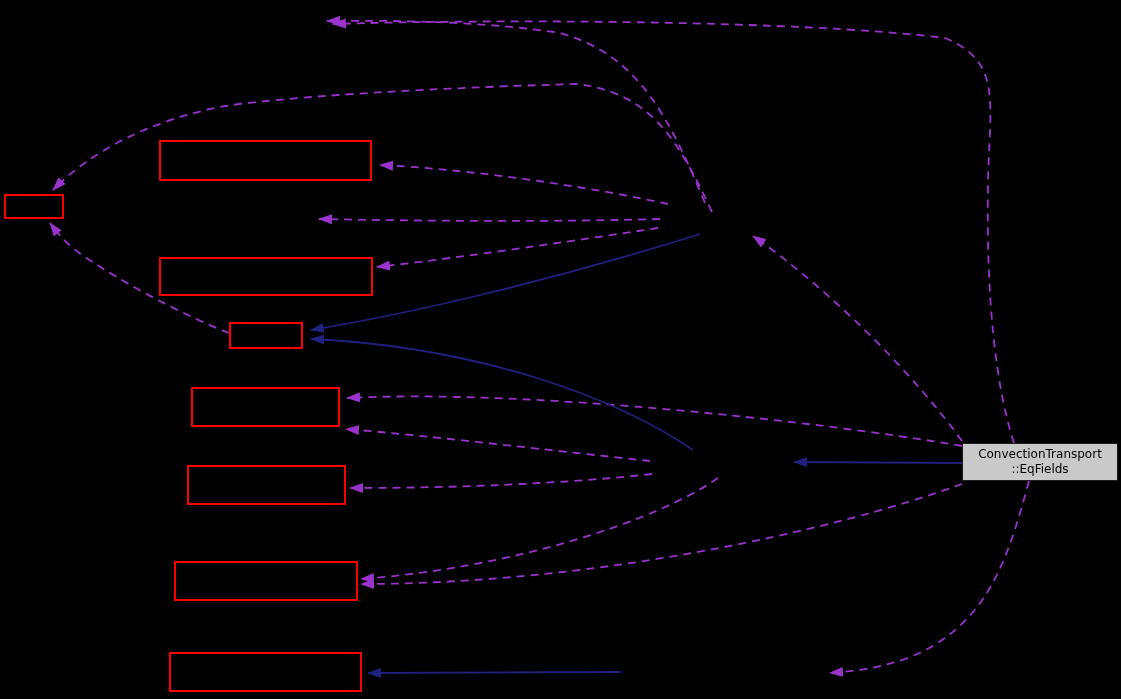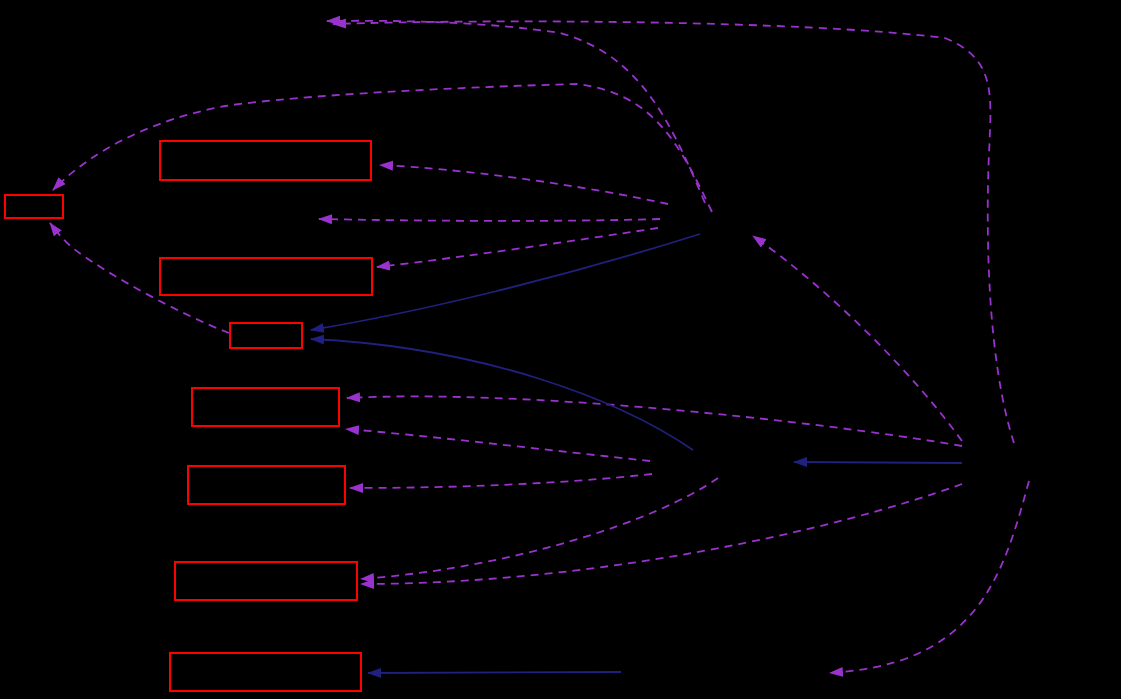--- a/index.html
+++ b/index.html
@@ -76,14 +76,18 @@
   <div class="cbox" style="left:187px;top:465px;width:159px;height:40px;"></div>
   <div class="cbox" style="left:174px;top:561px;width:184px;height:40px;"></div>
   <div class="cbox" style="left:169px;top:652px;width:193px;height:40px;"></div>
 
   <div class="hnode" style="left:232px;top:8px;width:92px;height:26px;"></div>
   <div class="hnode" style="left:242px;top:207px;width:74px;height:24px;"></div>
   <div class="hnode" style="left:660px;top:203px;width:90px;height:33px;"></div>
   <div class="hnode" style="left:650px;top:448px;width:142px;height:30px;"></div>
   <div class="hnode" style="left:621px;top:659px;width:204px;height:28px;"></div>
 
+  <div class="main-node" style="left:962px;top:443px;width:156px;height:38px;">
+    <div>ConvectionTransport</div>
+    <div>::EqFields</div>
+  </div>
 
 </div>
 
 </body></html>

